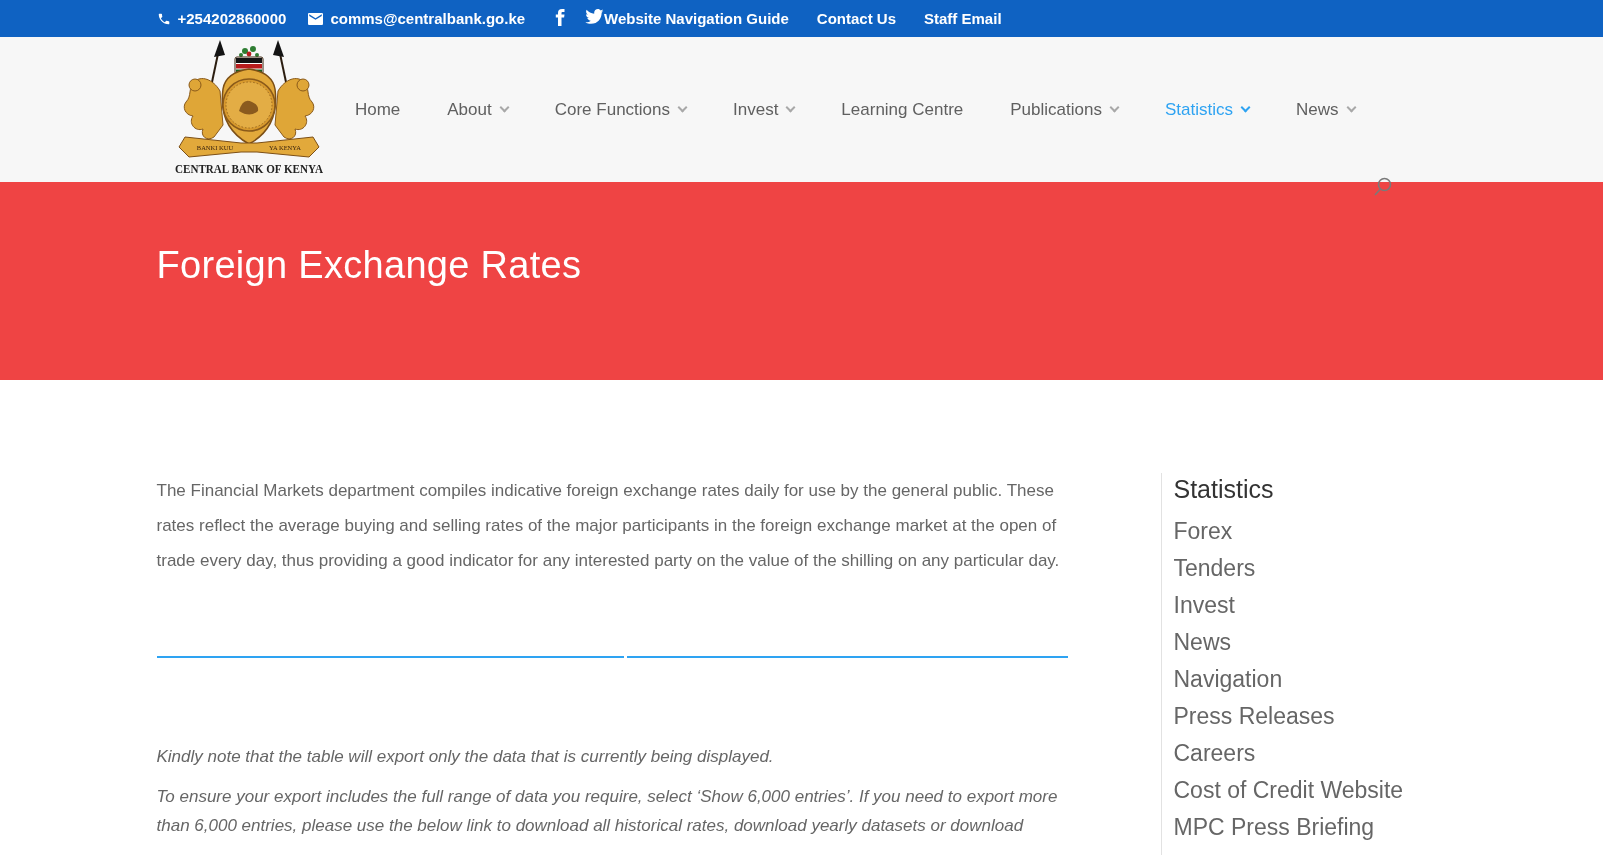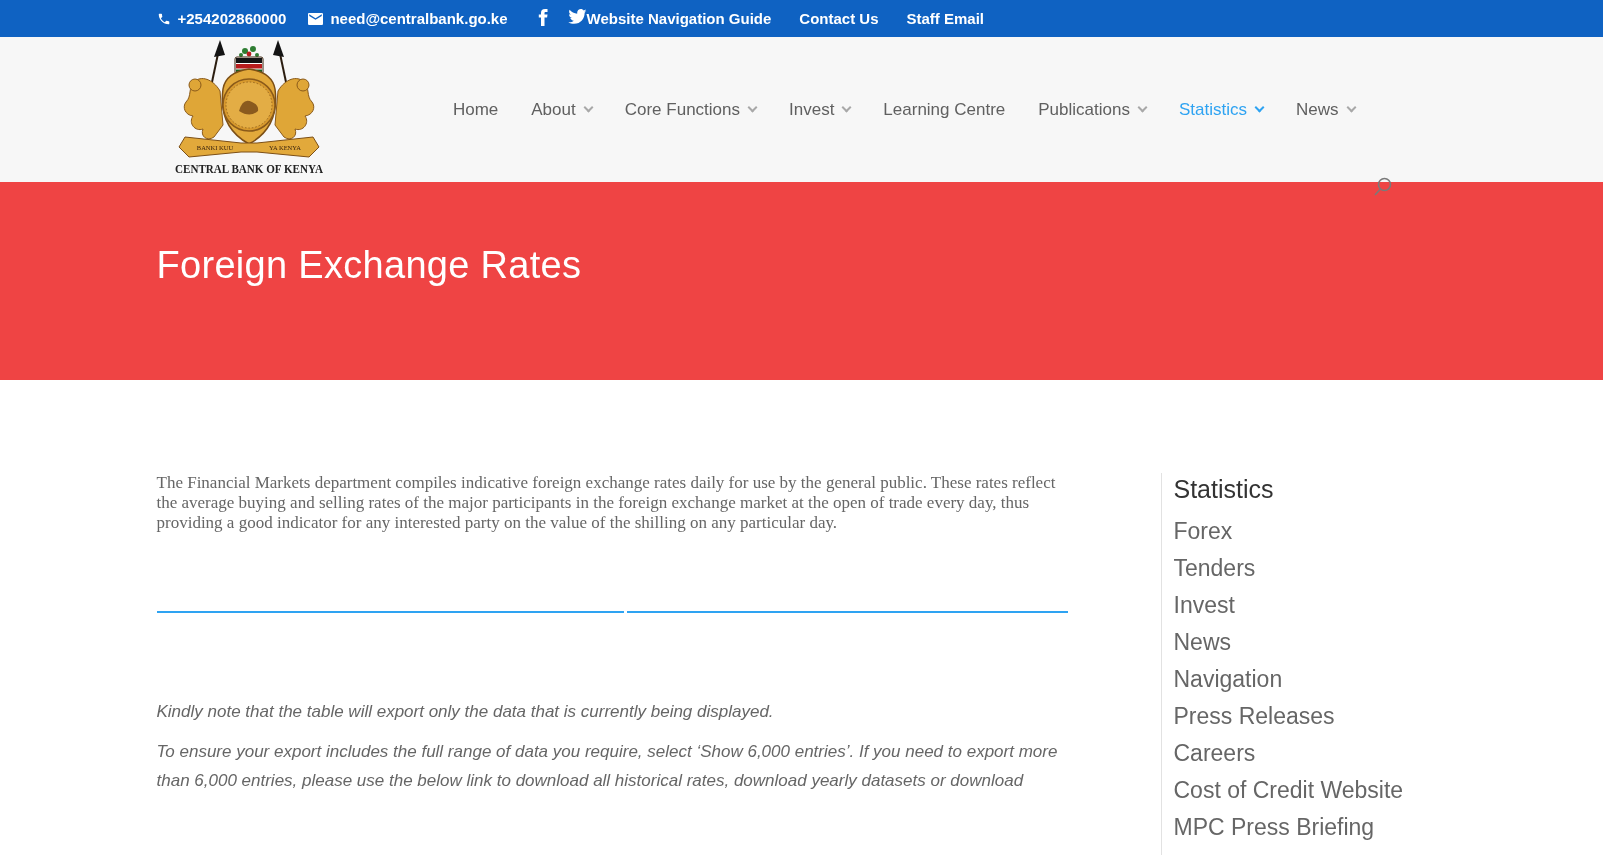--- a/index.html
+++ b/index.html
@@ -17,39 +17,39 @@
   .tb-social { display:flex; align-items:center; gap:20px; margin-left:8px; }
   .tb-social a { display:block; cursor:pointer; }
   .tb-right { display:flex; align-items:center; gap:28px; padding-right:50px; }
   .tb-right a { color:#fff; text-decoration:none; cursor:pointer; }
 
   
   .header { height:145px; background:#f7f7f7; }
   .header-inner { width:1290px; margin:0 auto; height:100%; display:flex;
     align-items:center; justify-content:space-between; }
   .logo { display:block; margin-left:16px; cursor:pointer; }
-  .nav { display:flex; align-items:center; gap:33px; margin-right:92px; list-style:none;
+  .nav { display:flex; align-items:center; gap:47px; margin-right:92px; list-style:none;
     font-size:17px; color:#606060; }
   .nav li { display:flex; align-items:center; gap:9px; cursor:pointer; white-space:nowrap; }
   .chev { width:7px; height:7px; border-right:2px solid #a8a8a8; border-bottom:2px solid #a8a8a8;
     transform:rotate(45deg); margin-top:-5px; }
   .nav li.active { color:#2ea3f2; }
   .nav li.active .chev { border-color:#2ea3f2; }
 
   
   .hero { height:198px; background:#ef4444; position:relative; }
   .hero-inner { width:1290px; margin:0 auto; padding-top:62px; }
   .hero h1 { font-size:38px; font-weight:300; color:#fff; letter-spacing:.3px; }
   .search-btn { position:absolute; left:1371px; top:176px; width:24px; height:24px;
     cursor:pointer; background:none; border:none; }
 
   
   .main { width:1290px; margin:0 auto; display:flex; padding-top:93px; }
   .content-col { width:911px; }
-  .intro { font-size:17px; line-height:20px; color:#666;font-family:Liberation Serif, serif; }
+  .intro { font-size:17px; line-height:35px; color:#666; }
   .divider-row { margin-top:78px; display:flex; gap:3px; }
   .divider-row span { display:block; height:2px; background:#2ea3f2; }
   .divider-row .seg1 { width:467px; }
   .divider-row .seg2 { width:441px; }
   .note1 { margin-top:84px; font-style:italic; font-size:17px; line-height:29px; color:#666; }
   .note2 { margin-top:11px; font-style:italic; font-size:17px; line-height:29px; color:#666; }
 
   .sidebar-col { flex:1; margin-left:93px; border-left:1px solid #e2e2e2;
     padding-left:12px; padding-top:2px; }
   .sidebar-title { font-size:25px; font-weight:400; color:#333; margin-bottom:18px; }
@@ -69,21 +69,21 @@
             </svg>
         </span>
         <span>+254202860000</span>
       </a>
       <a class="tb-item">
         <span>
           <svg width="15" height="12" viewBox="0 0 24 19" fill="#fff">
               <path d="M22 0H2C.9 0 0 .9 0 2v15c0 1.1.9 2 2 2h20c1.1 0 2-.9 2-2V2c0-1.1-.9-2-2-2zm0 4.5-10 6.3L2 4.5V2l10 6.3L22 2v2.5z"></path>
             </svg>
         </span>
-        <span>need@centralbank.go.ke</span>
+        <span>comms@centralbank.go.ke</span>
       </a>
       <span class="tb-social">
         <a>
           <svg width="10" height="17" viewBox="0 0 10 17" fill="#fff">
               <path d="M6.5 5.5V4.2c0-.8.2-1.2 1.3-1.2H9.5V0H7.1C4.2 0 3 1.5 3 3.9v1.6H.8v3H3V17h3.5V8.5h2.6l.4-3H6.5z"></path>
             </svg>
         </a>
         <a>
           <svg width="19" height="16" viewBox="0 0 24 20" fill="#fff">
               <path d="M23.4 2.4c-.9.4-1.8.6-2.7.8 1-.6 1.7-1.5 2.1-2.6-.9.5-1.9.9-3 1.1C18.9.7 17.7 0 16.3 0c-2.6 0-4.7 2.1-4.7 4.7 0 .4 0 .7.1 1.1C7.8 5.6 4.3 3.7 2 .9 1.6 1.6 1.4 2.4 1.4 3.2c0 1.6.8 3.1 2.1 3.9-.8 0-1.5-.2-2.2-.6v.1c0 2.3 1.6 4.2 3.8 4.6-.4.1-.8.2-1.3.2-.3 0-.6 0-.9-.1.6 1.9 2.3 3.2 4.4 3.3-1.6 1.3-3.6 2-5.8 2-.4 0-.8 0-1.1-.1 2.1 1.3 4.6 2.1 7.2 2.1 8.7 0 13.4-7.2 13.4-13.4v-.6c.9-.7 1.7-1.5 2.4-2.5z"></path>

